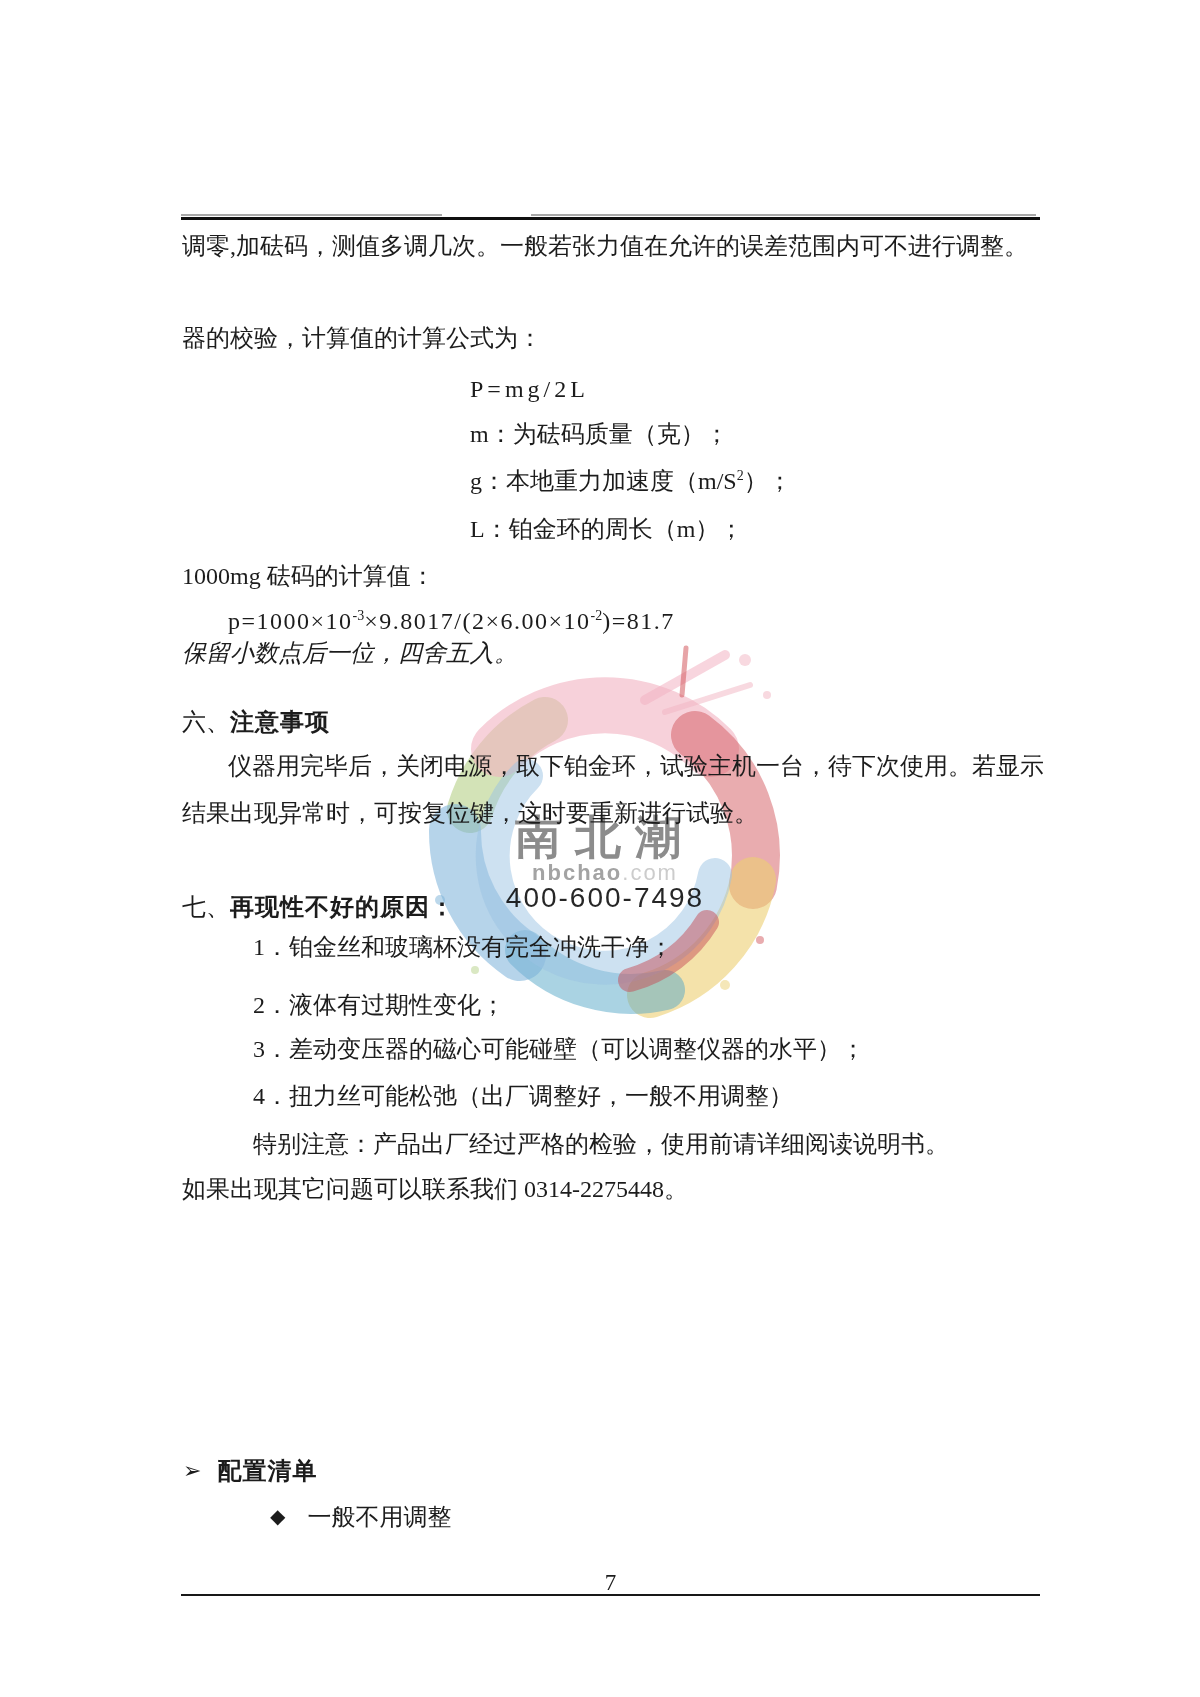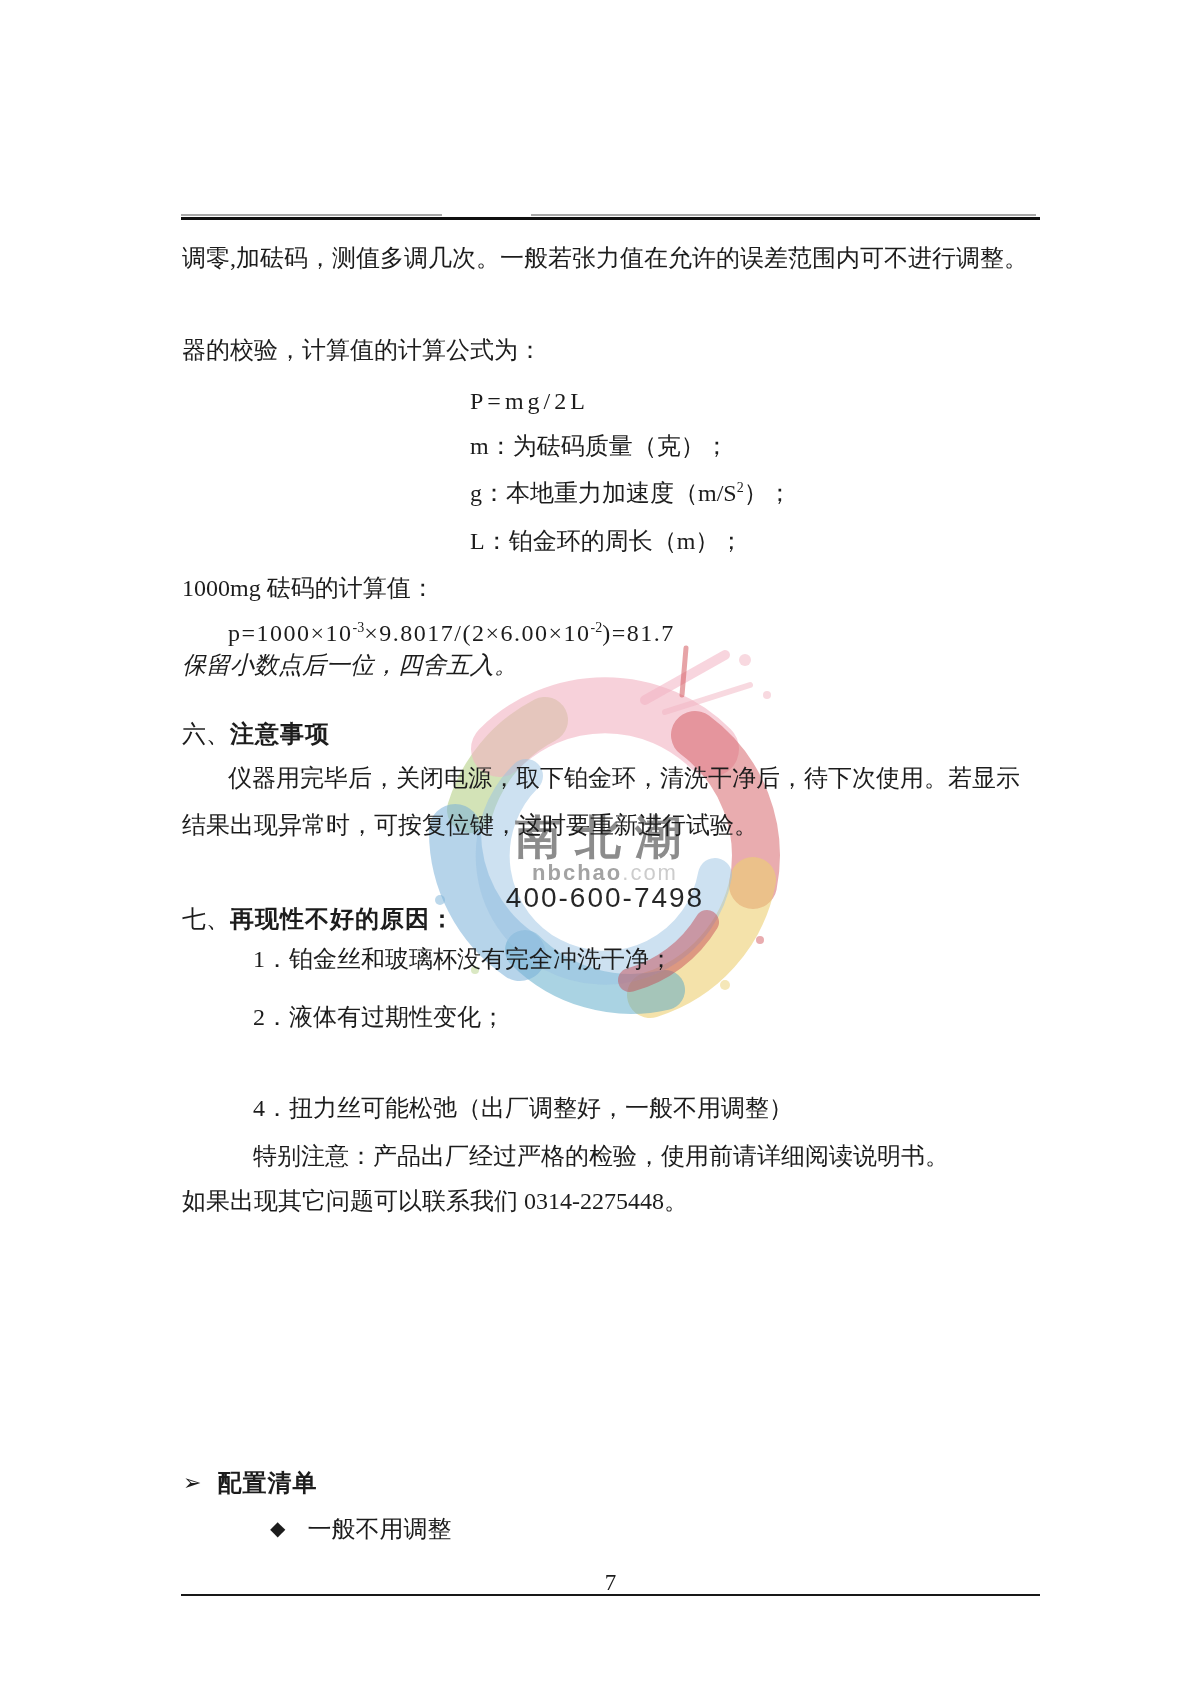--- a/index.html
+++ b/index.html
@@ -12,21 +12,20 @@
     overflow:hidden;
   }
   .rule{position:absolute;z-index:2;}
   .ln{
     position:absolute;
     font-size:24px;
     line-height:30px;
     white-space:pre;
     letter-spacing:0px;
     z-index:3;
-    margin-top:12px;
   }
   .ht{font-family:"Liberation Sans","DejaVu Sans",sans-serif;font-weight:bold;letter-spacing:1px;}
   .latin{letter-spacing:4px;}
   .calc{letter-spacing:1.5px;}
   .sup{font-size:14px;position:relative;top:-9px;letter-spacing:0;}
   .bullet-arrow{font-size:22px;margin-right:16px;position:relative;top:-1px;}
   .bullet-diamond{font-size:20px;margin-right:22px;position:relative;top:-2px;}
   .watermark{position:absolute;left:395px;top:640px;width:420px;height:400px;z-index:1;}
   .wm-text{position:absolute;width:100%;text-align:center;z-index:1;}
   .wm-brand{top:172px;font-size:46px;line-height:52px;font-weight:bold;color:#737373;opacity:.82;letter-spacing:14px;}
@@ -88,27 +87,28 @@
   <div class="ln" style="top:419px;left:470px;">m：为砝码质量（克）；</div>
   <div class="ln" style="top:466px;left:470px;"><span>g：本地重力加速度（m/S</span><span class="sup">2</span><span>）；</span></div>
   <div class="ln" style="top:514px;left:470px;">L：铂金环的周长（m）；</div>
 
   <div class="ln" style="top:561px;left:182px;">1000mg 砝码的计算值：</div>
   <div class="ln calc" style="top:606px;left:228px;"><span>p=1000×10</span><span class="sup">-3</span><span>×9.8017/(2×6.00×10</span><span class="sup">-2</span><span>)=81.7</span></div>
 
   <div class="ln" style="top:638px;left:182px;font-style:italic;">保留小数点后一位，四舍五入。</div>
 
   <div class="ln" style="top:707px;left:182px;"><span>六、</span><span class="ht">注意事项</span></div>
-  <div class="ln" style="top:751px;left:228px;">仪器用完毕后，关闭电源，取下铂金环，清洗干净后，待下次使用。若显示</div>
+  <div class="ln" style="top:751px;left:228px;">仪器用完毕后，关闭电源，取下铂金环，试验主机一台，待下次使用。若显示</div>
   <div class="ln" style="top:798px;left:182px;">结果出现异常时，可按复位键，这时要重新进行试验。</div>
 
   <div class="ln" style="top:892px;left:182px;"><span>七、</span><span class="ht">再现性不好的原因：</span></div>
 
   <div class="ln" style="top:932px;left:253px;">1．铂金丝和玻璃杯没有完全冲洗干净；</div>
   <div class="ln" style="top:990px;left:253px;">2．液体有过期性变化；</div>
+  <div class="ln" style="top:1034px;left:253px;">3．差动变压器的磁心可能碰壁（可以调整仪器的水平）；</div>
   <div class="ln" style="top:1081px;left:253px;">4．扭力丝可能松弛（出厂调整好，一般不用调整）</div>
 
   <div class="ln" style="top:1129px;left:253px;">特别注意：产品出厂经过严格的检验，使用前请详细阅读说明书。</div>
   <div class="ln" style="top:1174px;left:182px;">如果出现其它问题可以联系我们 0314-2275448。</div>
 
   <div class="ln" style="top:1456px;left:183px;"><span class="bullet-arrow">➢</span><span class="ht">配置清单</span></div>
   <div class="ln" style="top:1502px;left:270px;"><span class="bullet-diamond">◆</span><span>一般不用调整</span></div>
 
   <div class="footer-num">7</div>
   <div class="rule" style="top:1594px;left:181px;width:859px;height:2px;background:#181818;"></div>

